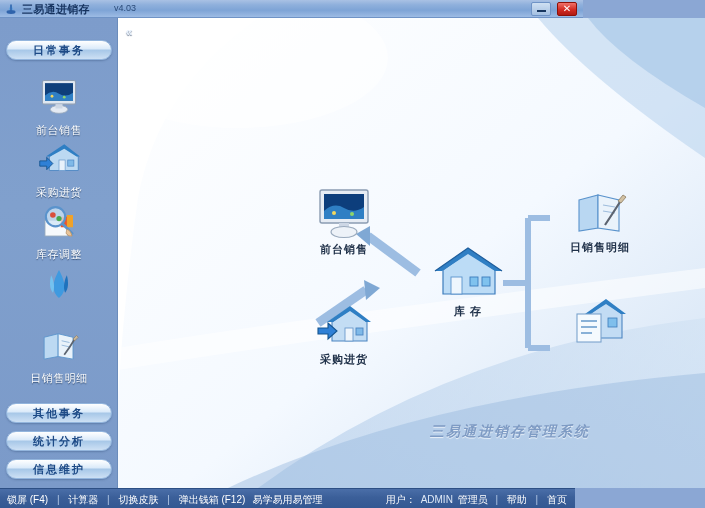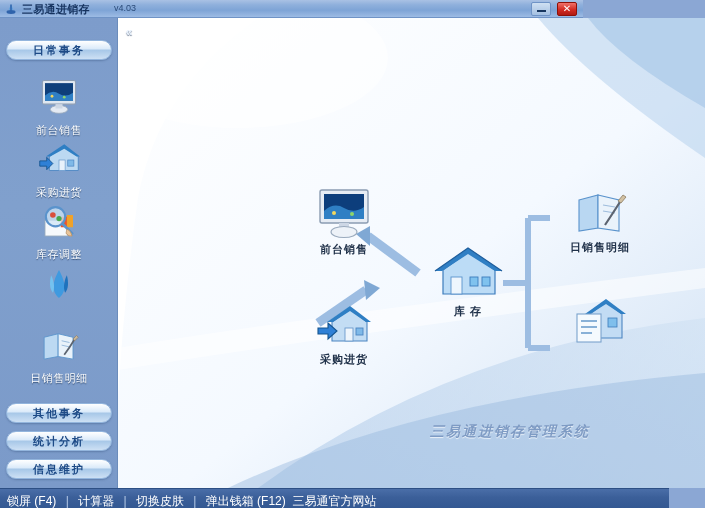--- a/index.html
+++ b/index.html
@@ -206,25 +206,25 @@
     white-space: nowrap;
     text-shadow: 0 1px 1px rgba(255,255,255,0.75);
   }
   #footer-brand-1 { left: 312px; top: 405px; font-size: 14px; }
   #footer-brand-2 { left: 390px; top: 437px; font-size: 15px; }
 
   
   #statusbar {
     position: absolute;
     left: 0; bottom: 0;
-    width: 669px; height: 20px;
+    width: 575px; height: 20px;
     background: linear-gradient(180deg, #4a6ea8 0%, #3b5f99 45%, #335892 100%);
     border-top: 1px solid #2d4f84;
     box-sizing: border-box;
-    font-size: 12px;
+    font-size: 10px;
     color: #ffffff;
   }
   #statusbar .sb-group {
     position: absolute;
     top: 4px;
     white-space: nowrap;
   }
   #sb-left   { left: 6px; }
   #sb-center { left: 50%; transform: translateX(-50%); }
   #sb-right  { right: 7px; }
@@ -437,18 +437,27 @@
       <span class="sb-link">锁屏 (F4)</span>
       <span class="sb-sep">|</span>
       <span class="sb-link">计算器</span>
       <span class="sb-sep">|</span>
       <span class="sb-link">切换皮肤</span>
       <span class="sb-sep">|</span>
       <span class="sb-link">弹出钱箱 (F12)</span>
     </div>
 
     <div class="sb-group" id="sb-center">
-      <span class="sb-link">三易通官方网站</span>
-    </div>
-
+      <span class="sb-link">易学易用易管理</span>
+    </div>
+
+    <div class="sb-group" id="sb-right">
+      <span class="sb-text">用户：</span>
+      <span class="sb-user-name">ADMIN</span>
+      <span class="sb-text">管理员</span>
+      <span class="sb-sep">|</span>
+      <span class="sb-link">帮助</span>
+      <span class="sb-sep">|</span>
+      <span class="sb-link">首页</span>
+    </div>
   </div>
 
 </div>
 
 </body></html>

